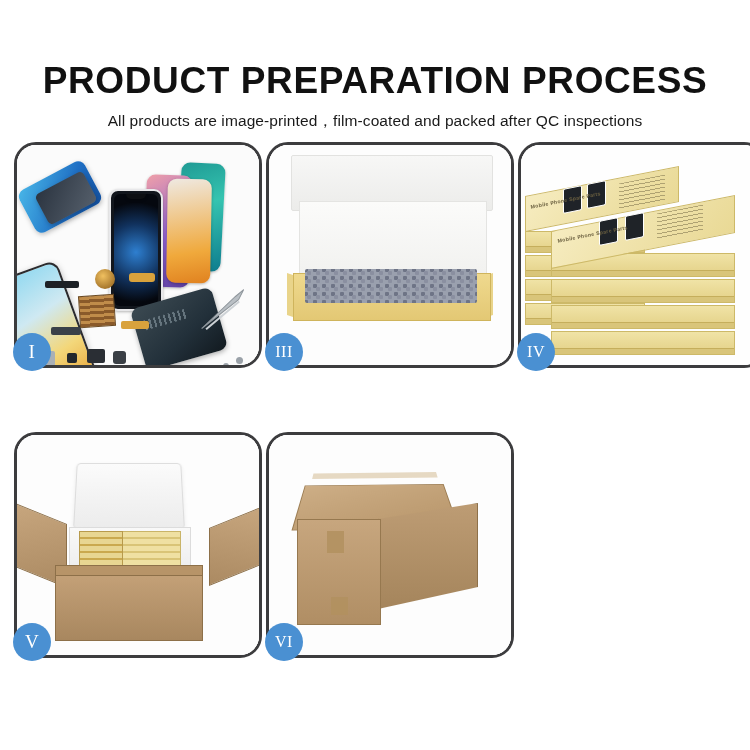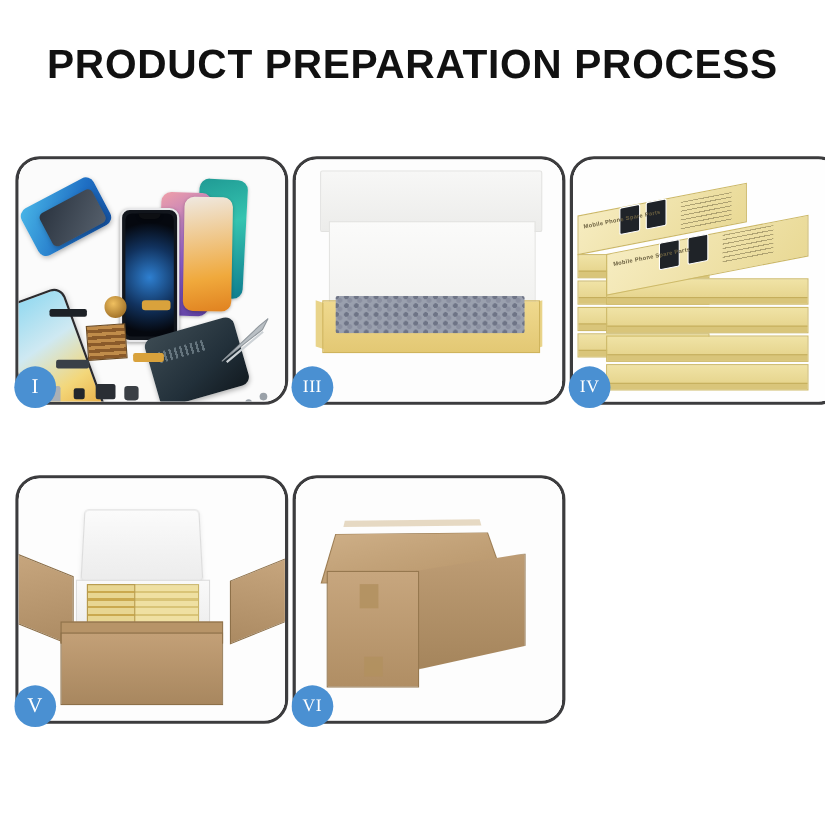--- a/index.html
+++ b/index.html
@@ -17,21 +17,21 @@
 
   
   .header {
     position: absolute;
     left: 0; top: 0;
     width: 750px;
     text-align: center;
   }
   .page-title {
     margin: 0;
-    padding-top: 38px;
+    padding-top: 60px;
     font-size: 37px;
     font-weight: bold;
     letter-spacing: 0.6px;
     color: #111111;
     font-family: "Liberation Sans", sans-serif;
     white-space: nowrap;
   }
   .page-subtitle {
     margin: 0;
     padding-top: 9px;
@@ -361,20 +361,21 @@
     position:absolute; background:#b2905f; opacity:.85;
   }
   .tab1 { left:58px; top:96px; width:17px; height:22px; }
   .tab2 { left:62px; top:162px; width:17px; height:18px; }
 </style>
 </head>
 <body>
 
 <div class="header">
   <h1 class="page-title">PRODUCT PREPARATION PROCESS</h1>
+  <p class="page-subtitle">All products are image-printed，film-coated and packed after QC inspections</p>
 </div>
 
 <div class="grid">
 
   <div class="panel">
     <div class="panel-inner">
       <div class="p1-bg"></div>
       <div class="film"></div>
       <div class="film inner"></div>
       <div class="ph teal"></div>

